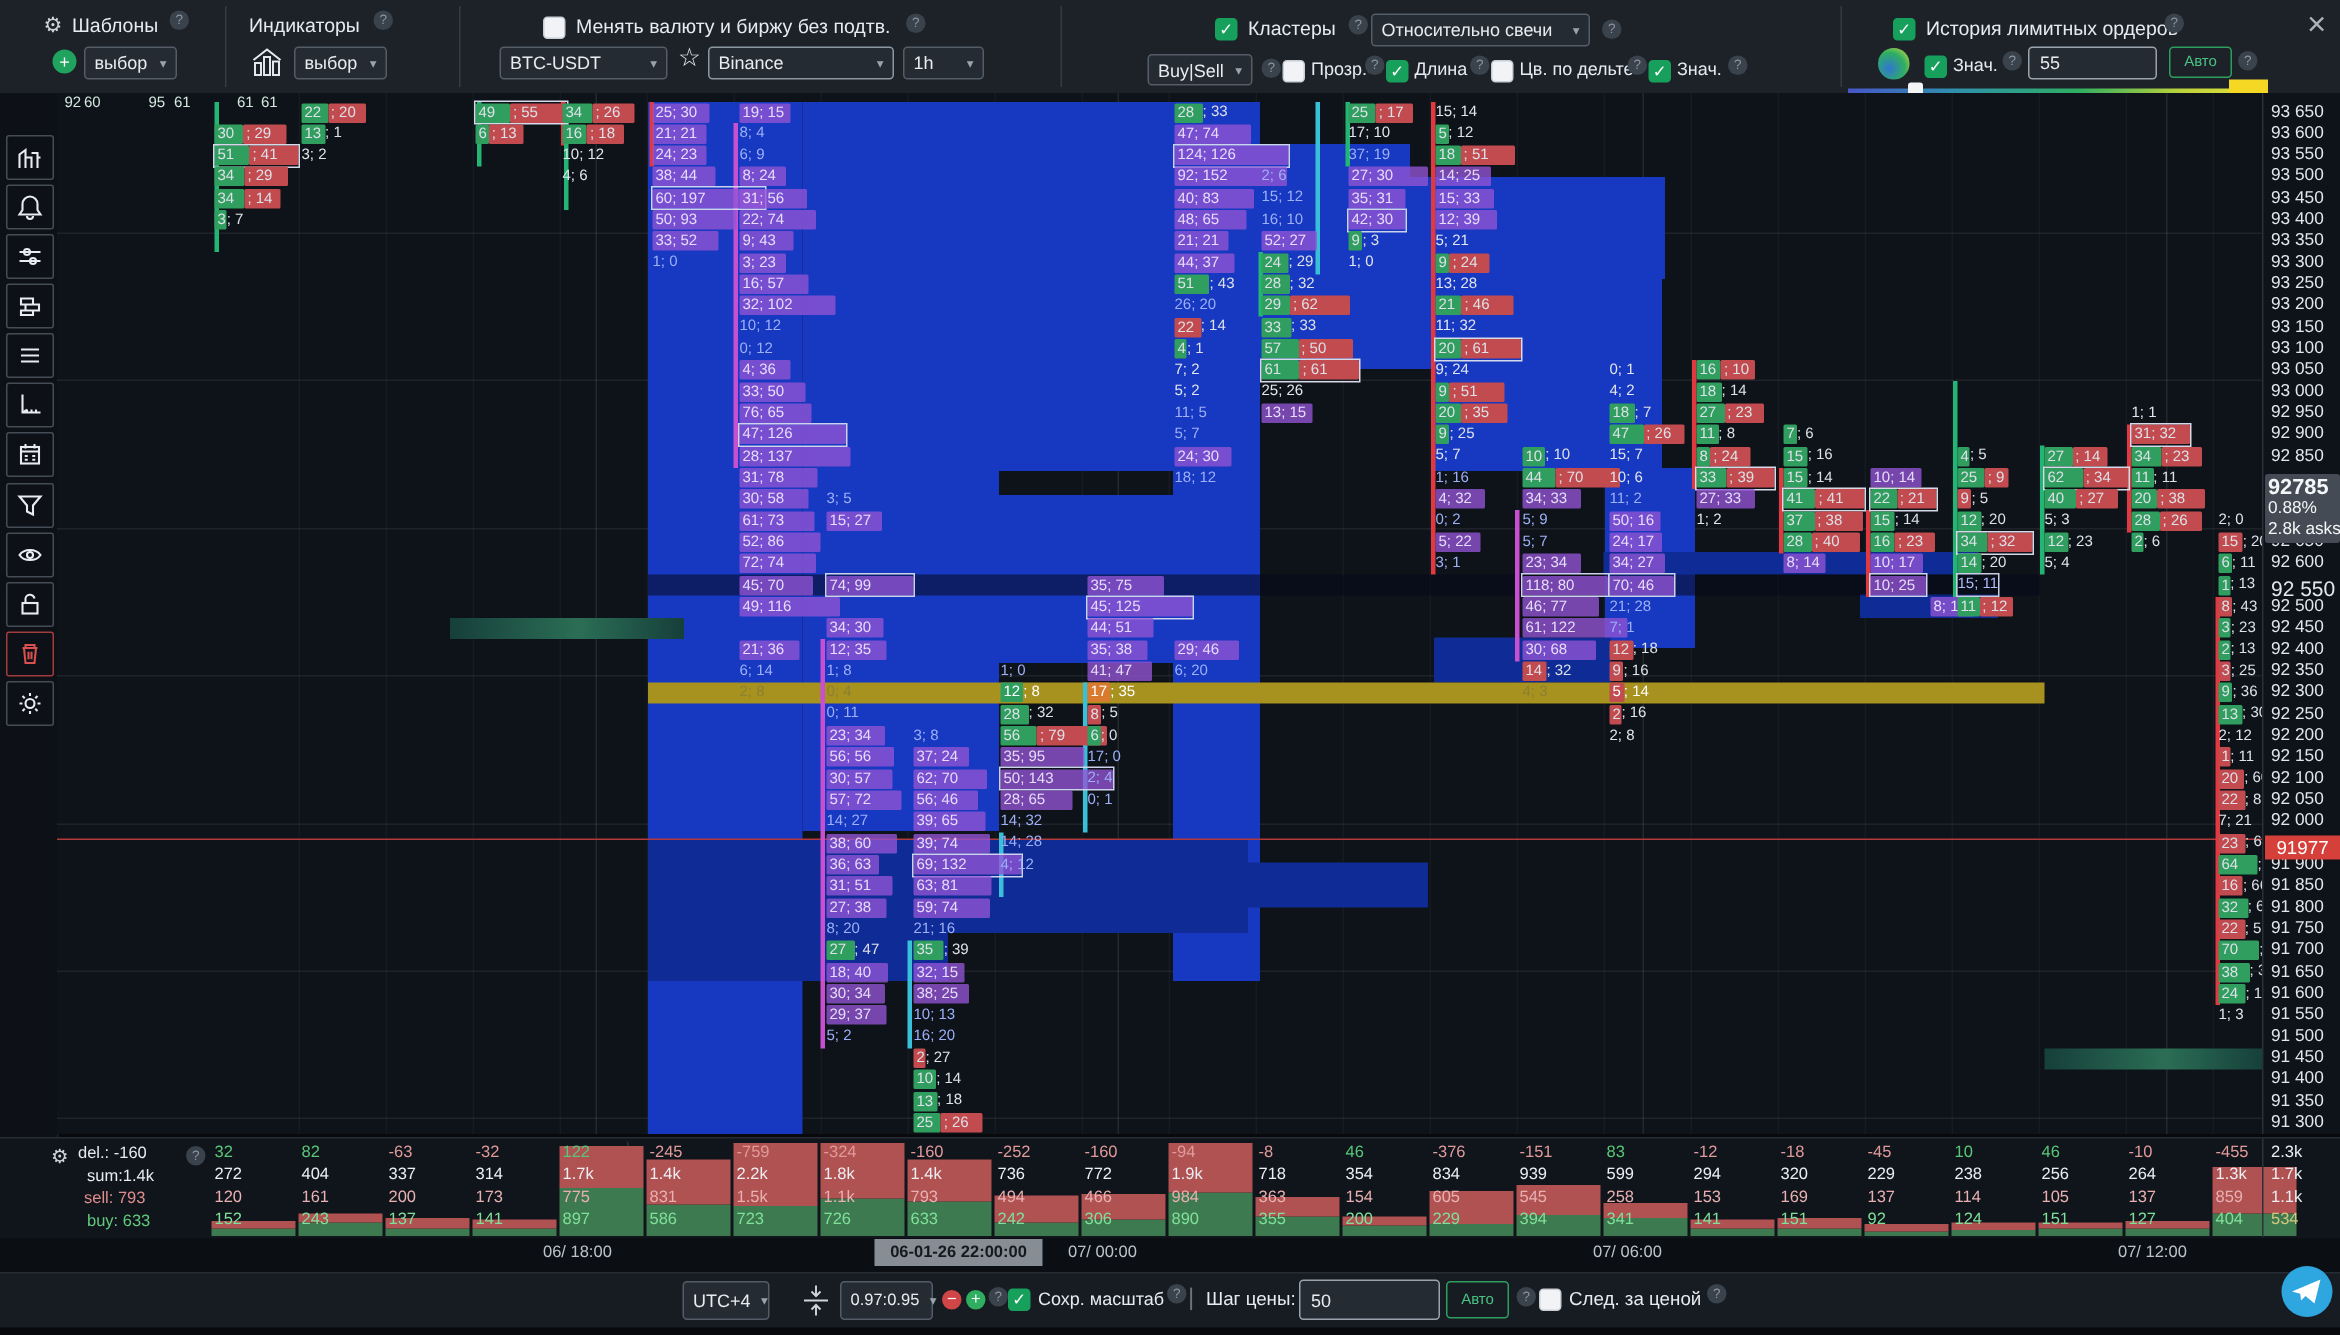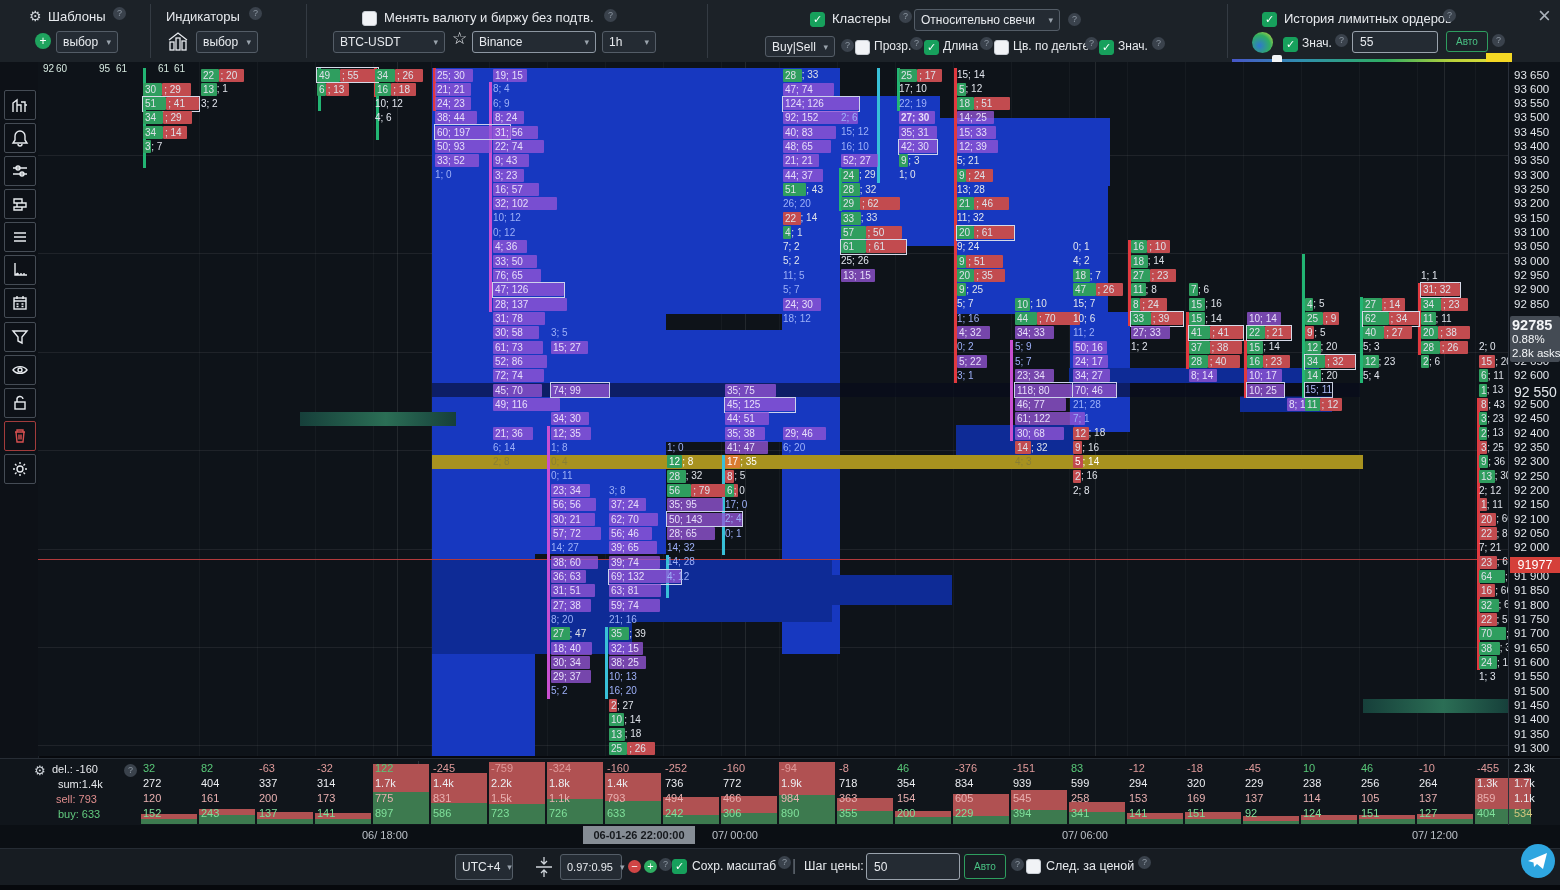--- a/index.html
+++ b/index.html
@@ -696,21 +696,21 @@
     <div class="cell" style="position: absolute; left: 513px; top: 378.58px; color: rgb(157, 176, 248);">1; 8</div>
     <div class="cell" style="position: absolute; left: 513px; top: 392.91px; color: rgb(138, 127, 51);">0; 4</div>
     <div class="cell" style="position: absolute; left: 513px; top: 407.24px; color: rgb(157, 176, 248);">0; 11</div>
     <div class="cell" style="position: absolute; left: 513px; top: 421.57px; color: rgb(230, 221, 250);">
       <span class="chip" style="background: rgba(148, 85, 214, 0.78); padding: 0px 9.52px 0px 2px;">23; 34</span>
     </div>
     <div class="cell" style="position: absolute; left: 513px; top: 435.9px; color: rgb(230, 221, 250);">
       <span class="chip" style="background: rgba(148, 85, 214, 0.78); padding: 0px 15.68px 0px 2px;">56; 56</span>
     </div>
     <div class="cell" style="position: absolute; left: 513px; top: 450.23px; color: rgb(230, 221, 250);">
-      <span class="chip" style="background: rgba(148, 85, 214, 0.78); padding: 0px 13.72px 0px 2px;">30; 21</span>
+      <span class="chip" style="background: rgba(148, 85, 214, 0.78); padding: 0px 13.72px 0px 2px;">30; 57</span>
     </div>
     <div class="cell" style="position: absolute; left: 513px; top: 464.56px; color: rgb(230, 221, 250);">
       <span class="chip" style="background: rgba(148, 85, 214, 0.78); padding: 0px 20.16px 0px 2px;">57; 72</span>
     </div>
     <div class="cell" style="position: absolute; left: 513px; top: 478.89px; color: rgb(157, 176, 248);">14; 27</div>
     <div class="cell" style="position: absolute; left: 513px; top: 493.22px; color: rgb(230, 221, 250);">
       <span class="chip" style="background: rgba(148, 85, 214, 0.78); padding: 0px 16.8px 0px 2px;">38; 60</span>
     </div>
     <div class="cell" style="position: absolute; left: 513px; top: 507.55px; color: rgb(230, 221, 250);">
       <span class="chip" style="background: rgba(148, 85, 214, 0.78); padding: 0px 5px 0px 2px;">36; 63</span>
@@ -927,23 +927,23 @@
     </div>
     <div class="cell" style="position: absolute; left: 803px; top: 192.29px; color: rgb(226, 230, 238);">25; 26</div>
     <div class="cell" style="position: absolute; left: 803px; top: 206.62px; color: rgb(230, 221, 250);">
       <span class="chip" style="background: rgba(148, 85, 214, 0.78); padding: 0px 4.2px 0px 2px;">13; 15</span>
     </div>
     <div class="cell" style="position: absolute; left: 861px; top: 6px;">
       <span class="chip" style="background: rgb(47, 158, 95); padding: 0px 5px 0px 2px;">25</span>
       <span class="chip" style="background: rgb(194, 75, 79); padding: 0px 5.95px 0px 2px;">; 17</span>
     </div>
     <div class="cell" style="position: absolute; left: 861px; top: 20.33px; color: rgb(226, 230, 238);">17; 10</div>
-    <div class="cell" style="position: absolute; left: 861px; top: 34.66px; color: rgb(157, 176, 248);">22; 19</div>
+    <div class="cell" style="position: absolute; left: 861px; top: 34.66px; color: rgb(157, 176, 248);">37; 19</div>
     <div class="cell" style="position: absolute; left: 861px; top: 48.99px; color: rgb(230, 221, 250);">
-      <span class="chip" style="background: rgba(148, 85, 214, 0.78); padding: 0px 6px 0px 2px; font-weight: bold;">27; 30</span>
+      <span class="chip" style="background: rgba(148, 85, 214, 0.78); padding: 0px 23px 0px 2px;">27; 30</span>
     </div>
     <div class="cell" style="position: absolute; left: 861px; top: 63.32px; color: rgb(230, 221, 250);">
       <span class="chip" style="background: rgba(148, 85, 214, 0.78); padding: 0px 8.68px 0px 2px;">35; 31</span>
     </div>
     <div class="cell" style="position: absolute; left: 861px; top: 77.65px; color: rgb(230, 221, 250); outline: rgb(205, 210, 236) solid 1px;">
       <span class="chip" style="background: rgba(148, 85, 214, 0.78); padding: 0px 8.4px 0px 2px;">42; 30</span>
     </div>
     <div class="cell" style="position: absolute; left: 861px; top: 91.98px;">
       <span class="chip" style="background: rgb(47, 158, 95); padding: 0px 1.8px 0px 2px;">9</span>
       <span>; 3</span>

